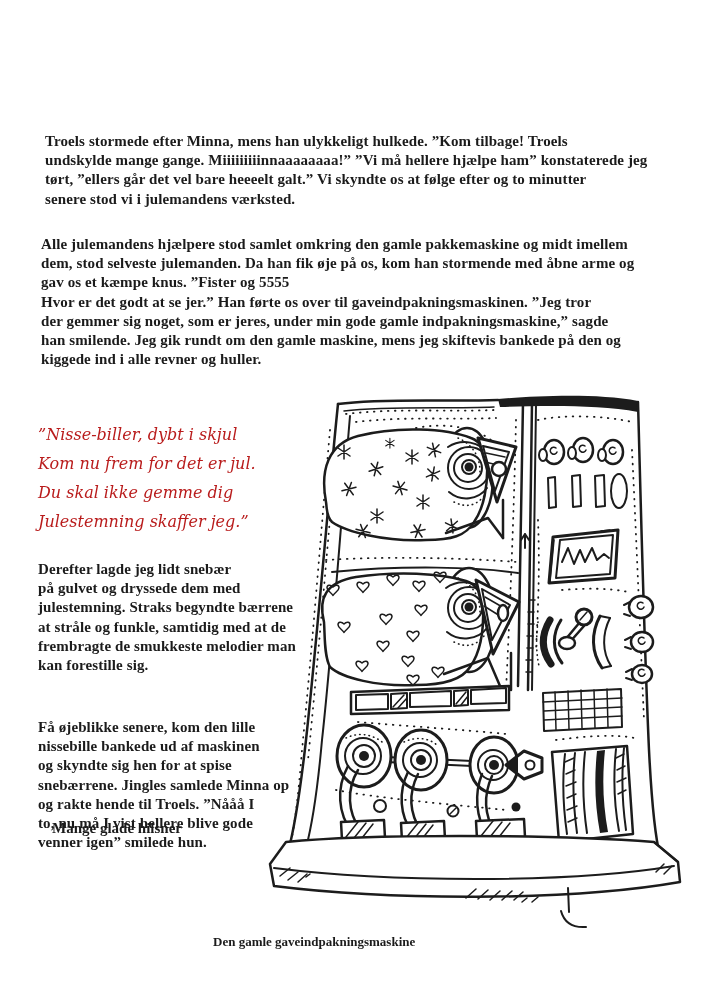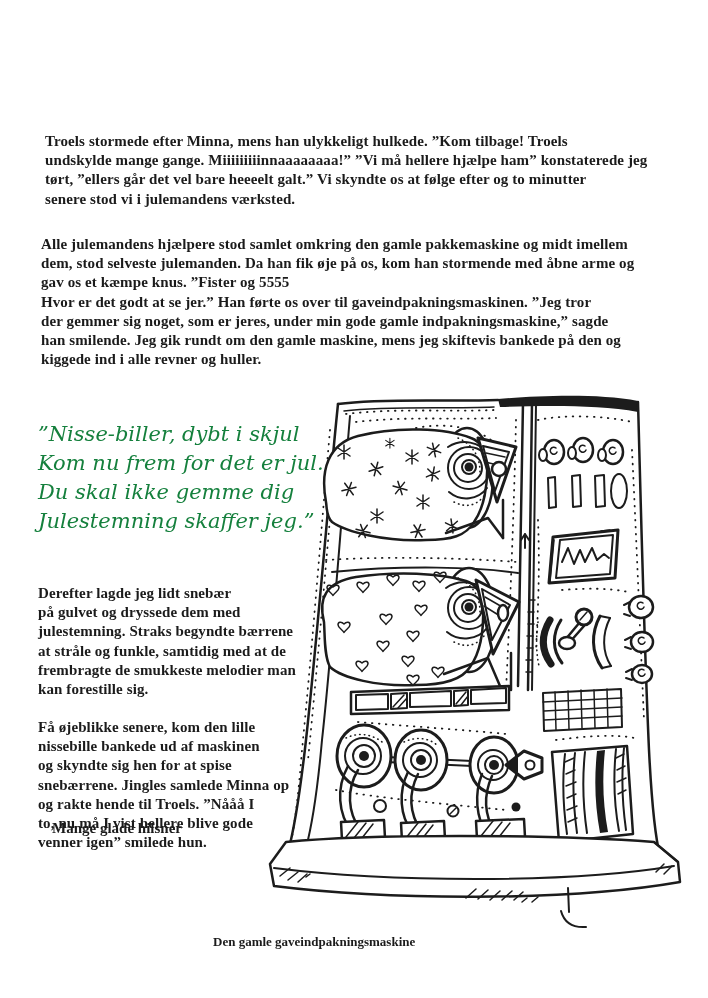--- a/index.html
+++ b/index.html
@@ -21,23 +21,23 @@
     letter-spacing:0.1px;
     color:#1b1b1b;
     margin-top:44px;
   }
   .poem{
     position:absolute;
     white-space:pre;
     font-family:"DejaVu Serif",serif;
     font-style:italic;
     font-weight:500;
-    font-size:21px;
+    font-size:16px;
     line-height:29px;
-    color:#15803d;
+    color:#b91c1c;
   }
   .closing{
     position:absolute;
     white-space:pre;
     font-weight:700;
     font-size:15px;
     color:#1b1b1b;
   }
   .signature{
     position:absolute;
@@ -78,21 +78,21 @@
 Hvor er det godt at se jer.” Han førte os over til gaveindpakningsmaskinen. ”Jeg tror
 der gemmer sig noget, som er jeres, under min gode gamle indpakningsmaskine,” sagde
 han smilende. Jeg gik rundt om den gamle maskine, mens jeg skiftevis bankede på den og
 kiggede ind i alle revner og huller.</div>
 
   <div class="poem" style="left:38px;top:420px;">”Nisse-biller, dybt i skjul
 Kom nu frem for det er jul.
 Du skal ikke gemme dig
 Julestemning skaffer jeg.”</div>
 
-  <div class="para" style="left:38px;top:540px;">Derefter lagde jeg lidt snebær
+  <div class="para" style="left:38px;top:516px;">Derefter lagde jeg lidt snebær
 på gulvet og dryssede dem med
 julestemning. Straks begyndte bærrene
 at stråle og funkle, samtidig med at de
 frembragte de smukkeste melodier man
 kan forestille sig.</div>
   <div class="para" style="left:38px;top:674px;">Få øjeblikke senere, kom den lille
 nissebille bankede ud af maskinen
 og skyndte sig hen for at spise
 snebærrene. Jingles samlede Minna op
 og rakte hende til Troels. ”Nååå I

